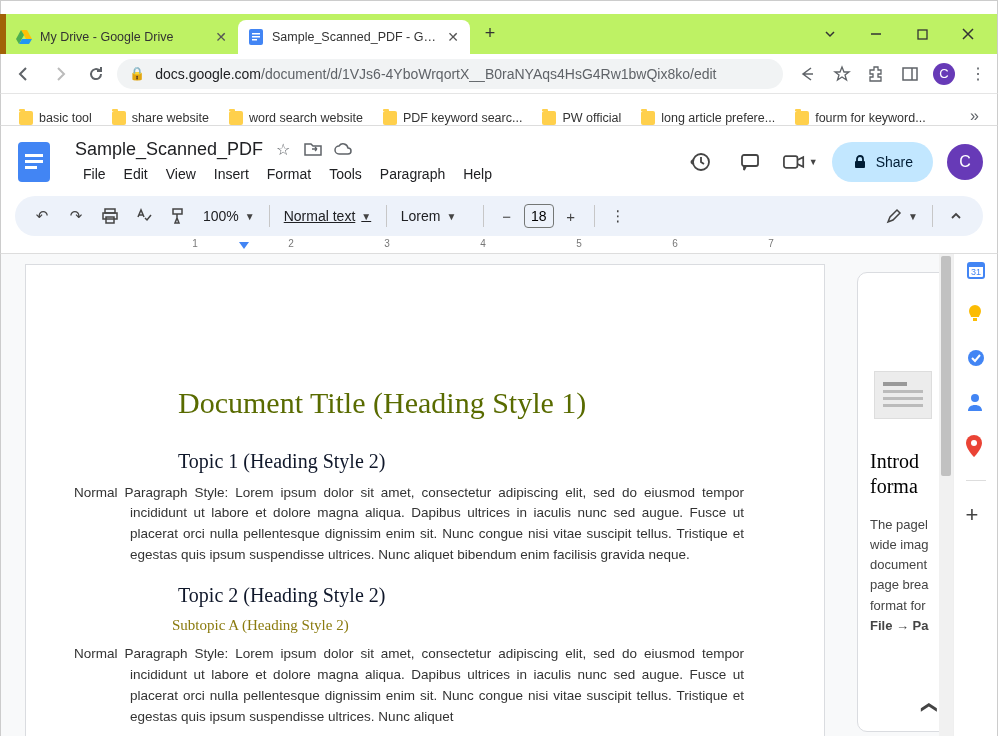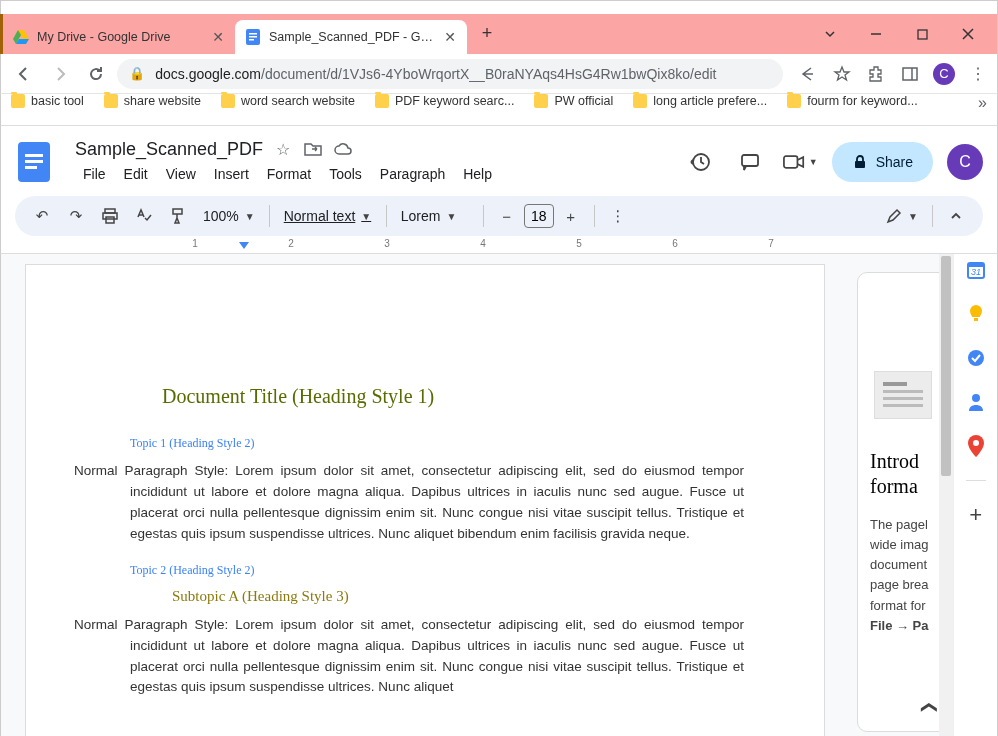--- a/index.html
+++ b/index.html
@@ -1,20 +1,20 @@
 <!DOCTYPE html>
 <html><head>
 <meta charset="utf-8">
 <style>
 * { margin: 0; padding: 0; box-sizing: border-box; font-family: Arial, "Helvetica Neue", sans-serif; }
 body { width: 998px; height: 736px; background: #fff; overflow: hidden; position: relative; }
 
 
 .window-titlebar { height: 14px; background: #fff; border: 1px solid #ccc; border-bottom: none; position: relative; }
-.tabstrip { height: 40px; background: #fca5a5; display: flex; align-items: center; border-left: 3px solid #a16207; border-right: 1px solid #ccc; }
+.tabstrip { height: 40px; background: #bef264; display: flex; align-items: center; border-left: 6px solid #a16207; border-right: 1px solid #ccc; }
 .tab { height: 34px; display: flex; align-items: center; padding: 0 10px; font-size: 12.5px; color: #333; position: relative; border-radius: 8px 8px 0 0; margin-top: 6px; }
 .tab.inactive { width: 232px; }
 .tab.active { background: #fff; width: 232px; }
 .tab .tab-icon { width: 16px; height: 16px; margin-right: 8px; display: flex; align-items: center; justify-content: center; }
 .tab .tab-title { flex: 1; white-space: nowrap; overflow: hidden; text-overflow: ellipsis; }
 .tab .tab-close { width: 14px; height: 14px; margin-left: 6px; display: flex; align-items: center; justify-content: center; color: #555; font-size: 14px; cursor: pointer; }
 .newtab { width: 28px; height: 28px; display: flex; align-items: center; justify-content: center; font-size: 18px; color: #333; margin-left: 6px; margin-bottom: 2px; cursor: pointer; }
 .win-controls { position: absolute; right: 0; top: 14px; height: 40px; display: flex; align-items: center; gap: 22px; padding: 0 18px; }
 .win-controls div { width: 24px; height: 24px; display: flex; align-items: center; justify-content: center; color: #333; cursor: pointer; }
 
@@ -25,21 +25,21 @@
 .addr-bar { flex: 1; height: 30px; background: #f1f3f4; border-radius: 15px; display: flex; align-items: center; padding: 0 12px; font-size: 14px; color: #202124; }
 .addr-bar .lock { color: #5f6368; margin-right: 10px; font-size: 13px; }
 .addr-bar .url { flex: 1; white-space: nowrap; overflow: hidden; }
 .addr-bar .url .domain { color: #202124; }
 .addr-bar .url .path { color: #5f6368; }
 .addr-actions { display: flex; gap: 12px; margin-left: 8px; align-items: center; color: #5f6368;}
 .addr-actions div { cursor: pointer; width: 22px; height: 22px; display:flex;align-items:center;justify-content:center;}
 .avatar-small { width: 24px; height: 24px; border-radius: 50%; background: #673ab7; color: #fff; display: flex; align-items: center; justify-content: center; font-size: 13px; }
 
 
-.bookmarks { height: 32px; background: #fff; display: flex; align-items: flex-start; padding: 0 10px; gap: 20px; border-left: 1px solid #ccc; border-right: 1px solid #ccc; border-bottom: 1px solid #ddd; }
+.bookmarks { height: 32px; background: #fff; display: flex; align-items: flex-end; padding: 0 18px; gap: 20px; border-left: 1px solid #ccc; border-right: 1px solid #ccc; border-bottom: 1px solid #ddd; }
 .bm { display: flex; align-items: center; gap: 6px; font-size: 12.5px; color: #333; cursor: pointer; white-space: nowrap; }
 .bm-ic { width: 14px; height: 14px; background: #ffd04c; border-radius: 2px; position: relative; }
 .bm-ic::before { content:""; position:absolute; top:-2px; left:0; width:6px; height:2px; background:#ffd04c; border-radius:1px 1px 0 0;}
 .bm-overflow { margin-left: auto; color: #5f6368; font-size: 16px; cursor: pointer; }
 
 
 .docs-hdr { height: 64px; background: #fff; display: flex; align-items: center; padding: 8px 14px 0 14px; border-left: 1px solid #ccc; border-right: 1px solid #ccc; gap: 12px;}
 .docs-logo { width: 38px; height: 48px; display:flex; align-items:center; justify-content:center; margin-right: 10px;}
 .docs-title-area { flex: 1; }
 .docs-title-row { display: flex; align-items: center; gap: 10px; }
@@ -66,38 +66,38 @@
 
 .ruler { height: 18px; background: #fff; border-left: 1px solid #ccc; border-right: 1px solid #ccc; position: relative; font-size: 10px; color: #777; border-bottom: 1px solid #ddd; padding-left: 50px;}
 .ruler-track { position: relative; height: 100%; }
 .ruler-num { position: absolute; top: 2px; transform: translateX(-50%); }
 .ruler-ind { position:absolute; top:6px; width:0;height:0; border-left:5px solid transparent; border-right:5px solid transparent; border-top:7px solid #4285f4;}
 
 
 .doc-area { position: relative; background: #f8f9fa; border-left: 1px solid #ccc; border-right: 1px solid #ccc; border-bottom: 1px solid #ccc; height: 498px; display:flex;}
 .doc-scroll { flex:1; position:relative; overflow:hidden; }
 .page { position:absolute; top: 10px; left: 24px; width: 800px; background: #fff; border: 1px solid #dadce0; padding: 118px 80px 20px 104px; }
-.page h1 { font-family: Georgia, serif; font-size: 20px; color: #596b00; font-weight: normal; margin-left: 32px; margin-bottom: 26px; line-height: 1.35; max-width: 420px;}
-.page h2 { font-family: Georgia, serif; font-size: 12px; color: #3b82f6; font-weight: normal; margin-bottom: 10px; }
+.page h1 { font-family: Georgia, serif; font-size: 30px; color: #596b00; font-weight: normal; margin-left: 48px; margin-bottom: 26px; line-height: 1.35; max-width: 420px;}
+.page h2 { font-family: Georgia, serif; font-size: 20px; color: #0f172a; font-weight: normal; margin-bottom: 10px; margin-left: 48px; }
 .page h3 { font-family: Georgia, serif; font-size: 15px; color: #8a7a0d; font-weight: normal; margin-left: 42px; margin-bottom: 10px;}
 .page p { font-size: 13.5px; color: #333; line-height: 1.55; margin-bottom: 18px; text-align: justify;}
 .page p .hang { margin-left: -56px; }
 
 
 .outline-panel { position:absolute; right: 48px; top: 18px; width: 92px; height: 460px; background: #fff; border: 1px solid #dadce0; border-radius: 10px; padding: 18px 12px; overflow:hidden;}
 .outline-thumb { width: 58px; height: 48px; background: #ececec; border: 1px solid #ddd; margin: 80px auto 30px auto; padding: 10px 8px; display:flex; flex-direction:column; gap:4px;}
 .outline-thumb div { height: 3px; background: #bbb; }
 .outline-thumb div:first-child { width: 60%; height:4px; background:#999;}
 .outline-title { font-size: 20px; color: #000000; line-height: 1.25; margin-bottom: 16px; font-family: Georgia, serif;}
 .outline-body { font-size: 13px; color: #444; line-height: 1.55; }
 .outline-chev { position:absolute; bottom: 14px; right: 14px; color:#444; transform: rotate(-90deg);}
 
 
 .right-rail { width: 44px; background: #fff; display:flex; flex-direction:column; align-items:center; padding-top: 6px; gap: 24px; border-left: 1px solid #efefef;}
-.rail-ic { width: 20px; height: 20px; cursor:pointer; display:flex;align-items:center;justify-content:center;font-style:italic;}
+.rail-ic { width: 20px; height: 20px; cursor:pointer; display:flex;align-items:center;justify-content:flex-start;}
 
 
 .vscroll { position:absolute; right: 44px; top: 0; width: 14px; height: 100%; background: #f1f1f1;}
 .vscroll-thumb { position:absolute; top: 2px; left:2px; width:10px; height: 220px; background: #c1c1c1; border-radius: 2px;}
 
 svg { display:block; }
 </style>
 </head>
 <body>
 
@@ -376,21 +376,21 @@
   </div>
 </div>
 
 <div class="doc-area">
   <div class="doc-scroll">
     <div class="page">
       <h1>Document Title (Heading Style 1)</h1>
       <h2>Topic 1 (Heading Style 2)</h2>
       <p><span class="hang">Normal Paragraph Style: Lorem ipsum dolor sit amet, consectetur adipiscing elit, sed do eiusmod tempor</span> <span>incididunt ut labore et dolore magna aliqua. Dapibus ultrices in iaculis nunc sed augue. Fusce ut placerat orci nulla pellentesque dignissim enim sit. Nunc congue nisi vitae suscipit tellus. Tristique et egestas quis ipsum suspendisse ultrices. Nunc aliquet bibendum enim facilisis gravida neque.</span></p>
       <h2>Topic 2 (Heading Style 2)</h2>
-      <h3>Subtopic A (Heading Style 3)</h3>
+      <h3>Subtopic A (Heading Style 2)</h3>
       <p><span class="hang">Normal Paragraph Style: Lorem ipsum dolor sit amet, consectetur adipiscing elit, sed do eiusmod tempor</span> <span>incididunt ut labore et dolore magna aliqua. Dapibus ultrices in iaculis nunc sed augue. Fusce ut placerat orci nulla pellentesque dignissim enim sit. Nunc congue nisi vitae suscipit tellus. Tristique et egestas quis ipsum suspendisse ultrices. Nunc aliquet</span></p>
     </div>
 
   </div>
 
   <div class="outline-panel">
     <div class="outline-thumb">
         <div></div>
         <div></div>
         <div></div>

